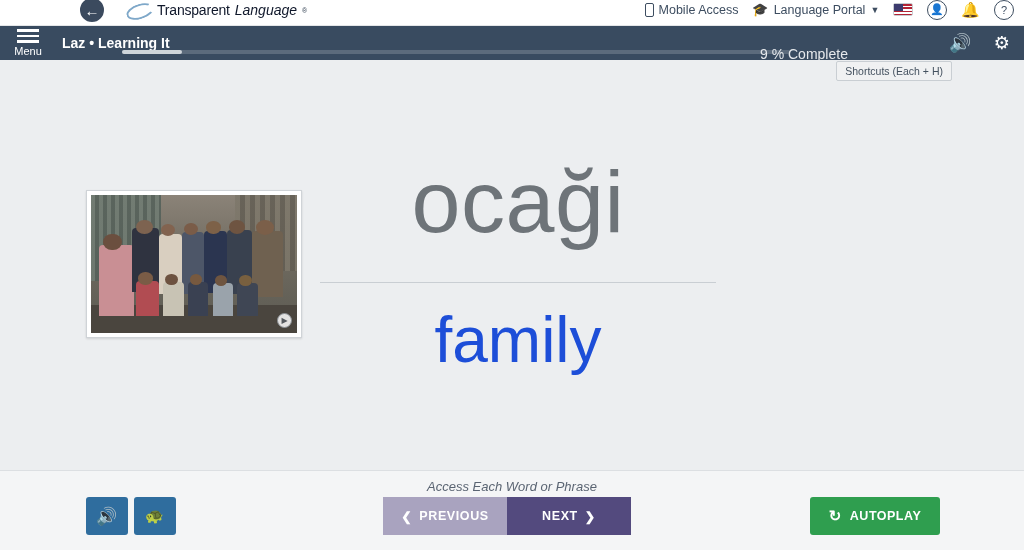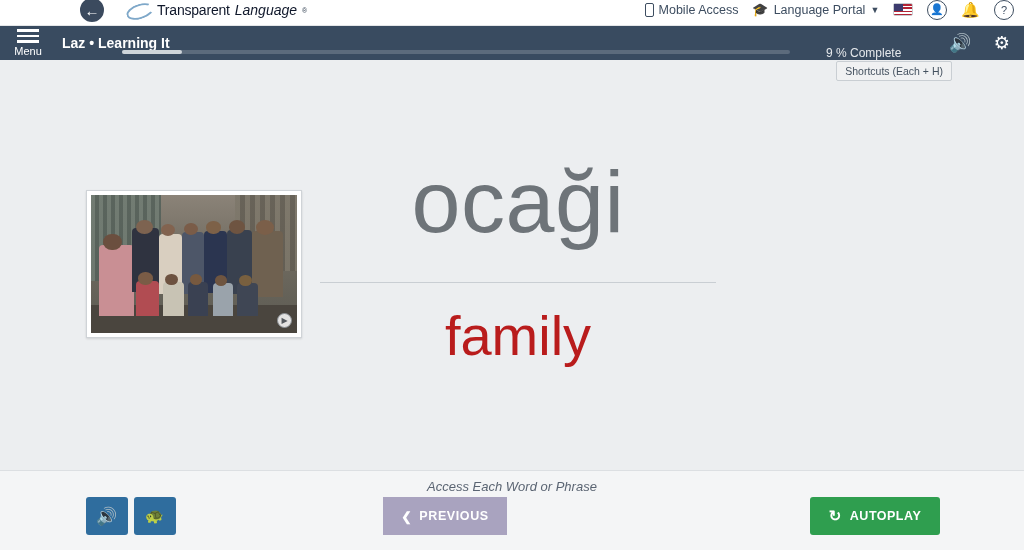--- a/index.html
+++ b/index.html
@@ -127,22 +127,22 @@
     border-radius: 2px;
   }
   .progress-bar {
     height: 100%;
     width: 9%;
     background: #cfd5da;
     border-radius: 2px;
   }
   .pct {
     position: absolute;
-    left: 826px; top: 20px;
-    font-size: 12px;
+    left: 760px; top: 20px;
+    font-size: 14px;
     color: #e6e9ec;
   }
   .nav-right {
     position: absolute;
     right: 14px; top: 0; height: 34px;
     display: flex; align-items: center; gap: 22px;
   }
   .nav-right .ic { font-size: 18px; color: #fff; cursor: pointer; }
 
   
@@ -225,22 +225,22 @@
     letter-spacing: 0.5px;
     margin-top: 6px;
   }
   .divider {
     width: 396px;
     height: 1px;
     background: #c9ced3;
     margin: 34px auto 0;
   }
   .translation {
-    font-size: 56px;
-    color: #b91c1c;
+    font-size: 64px;
+    color: #1d4ed8;
     font-weight: 400;
     line-height: 1.05;
     margin-top: 24px;
   }
 
   
   .bottom {
     position: relative;
     height: 80px;
     background: #f4f5f6;
@@ -424,19 +424,23 @@
   </div>
   <div class="btn-slow">
     <span>🐢</span>
   </div>
 
   <div class="nav-buttons">
     <div class="btn-prev">
       <span>❮</span>
       <span>PREVIOUS</span>
     </div>
+    <div class="btn-next">
+      <span>NEXT</span>
+      <span>❯</span>
+    </div>
   </div>
 
   <div class="btn-autoplay">
     <span class="ap-icon">↻</span>
     <span>AUTOPLAY</span>
   </div>
 </div>
 
 </body></html>

